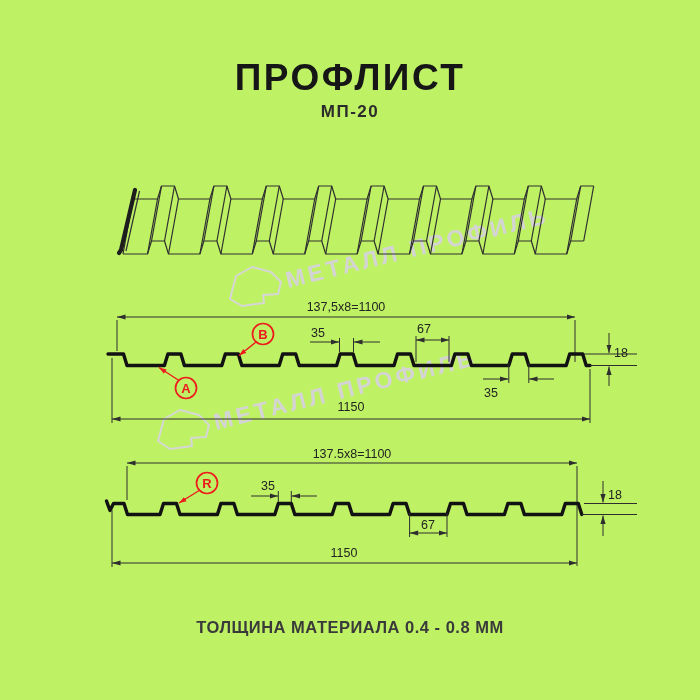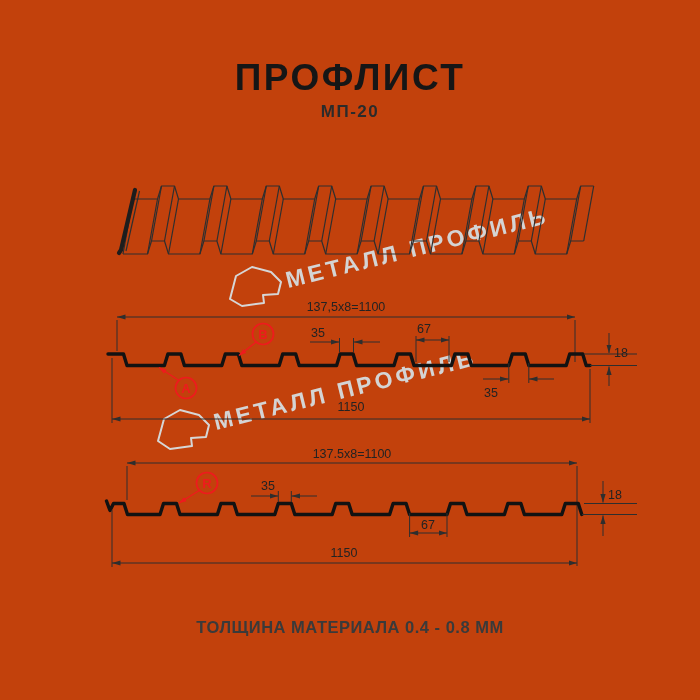--- a/index.html
+++ b/index.html
@@ -1,16 +1,16 @@
 <!DOCTYPE html>
 <html><head>
 <meta charset="utf-8">
 <style>
   html,body{margin:0;padding:0;background:#ffffff;}
-  .page{position:relative;width:700px;height:700px;background:#c2410c;overflow:hidden;
+  .page{position:relative;width:700px;height:700px;background:#bef264;overflow:hidden;
         font-family:"Liberation Sans", sans-serif;}
   svg{position:absolute;left:0;top:0;}
   svg text{font-family:"Liberation Sans", sans-serif;}
   .title{font-weight:bold;fill:#161616;}
   .subtitle{font-weight:bold;fill:#2b2b2b;}
   .footer{font-weight:bold;fill:#3a3a3a;}
   .dim{font-size:12.5px;fill:#232323;}
   .thin{stroke:#2e2e2e;stroke-width:1;fill:none;}
   .thick{stroke:#121212;stroke-width:3.4;fill:none;stroke-linejoin:round;stroke-linecap:round;}
   .persp{stroke:#2f2f2f;stroke-width:1.2;fill:none;stroke-linejoin:round;}

